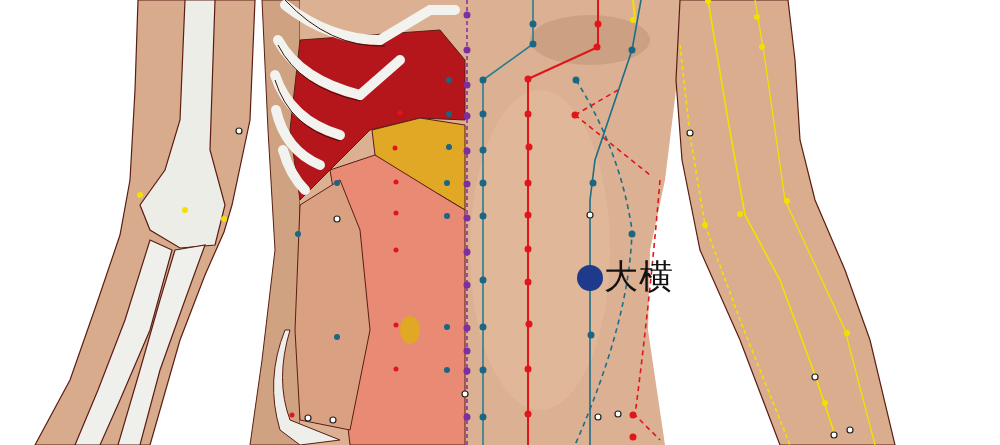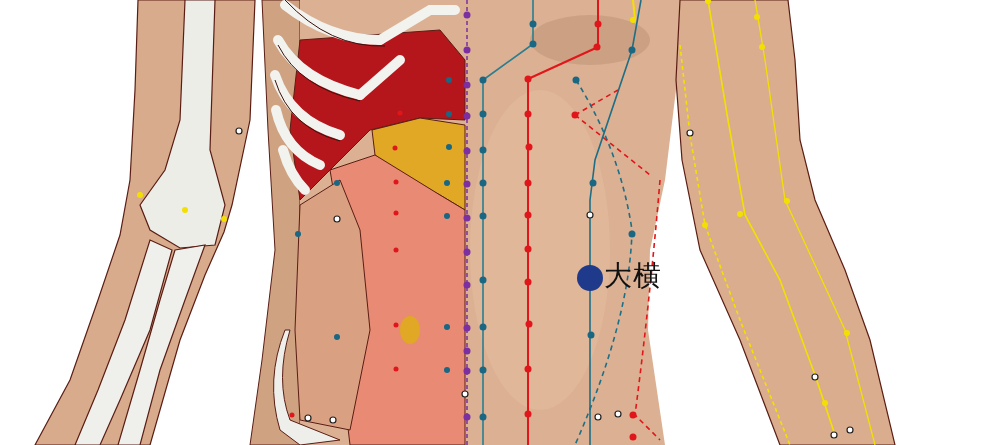--- a/index.html
+++ b/index.html
@@ -1,18 +1,18 @@
 <!DOCTYPE html>
 <html><head>
 <meta charset="utf-8">
 <style>
   html,body{margin:0;padding:0;background:#fff;}
   #stage{position:relative;width:1000px;height:445px;overflow:hidden;background:#ffffff;font-family:"DejaVu Sans",sans-serif;}
   svg{position:absolute;left:0;top:0;}
-  .label{position:absolute;left:604px;top:256px;font-size:28px;color:#111;letter-spacing:1px;line-height:40px;font-family:"DejaVu Sans",sans-serif;}
+  .label{position:absolute;left:604px;top:256px;font-size:34px;color:#111;letter-spacing:1px;line-height:40px;font-family:"DejaVu Sans",sans-serif;}
 </style>
 </head>
 <body>
 
 <div id="stage">
 <svg width="1000" height="445" viewBox="0 0 1000 445">
 
   <path d="M138,0 L255,0 L250,120 L232,205 L224,232 L205,275 L180,340 L150,445 L35,445 L70,380 L98,300 L120,235 L130,180 L135,90 Z" fill="#d8ab8c" stroke="#5a1d14" stroke-width="1.2"></path>
 
   <path d="M262,0 L300,0 L300,445 L250,445 L262,360 L275,250 L268,130 Z" fill="#cfa282" stroke="#5a1d14" stroke-width="1"></path>

